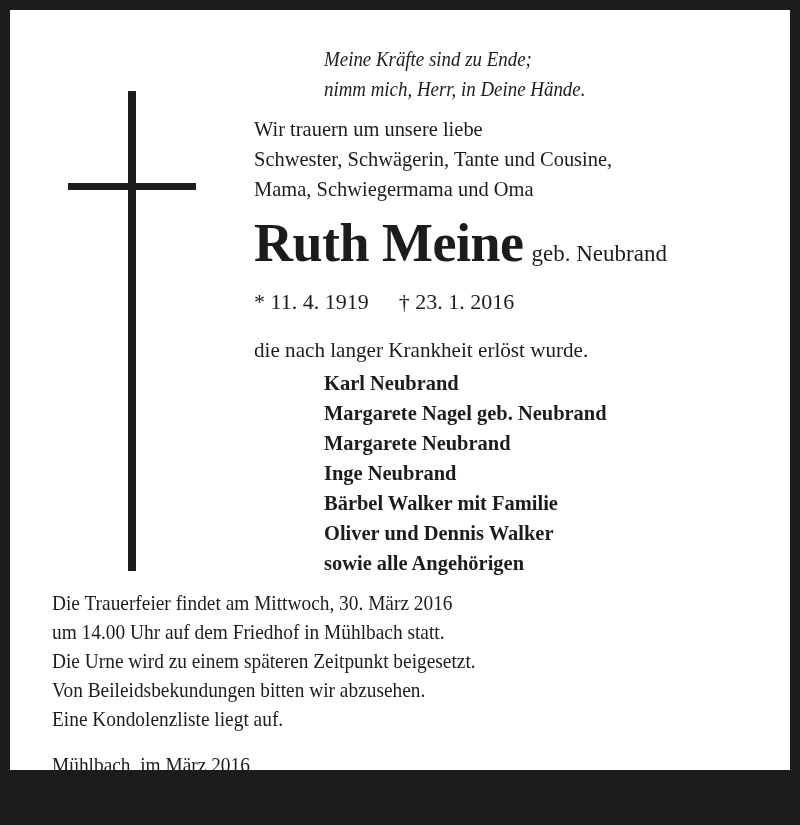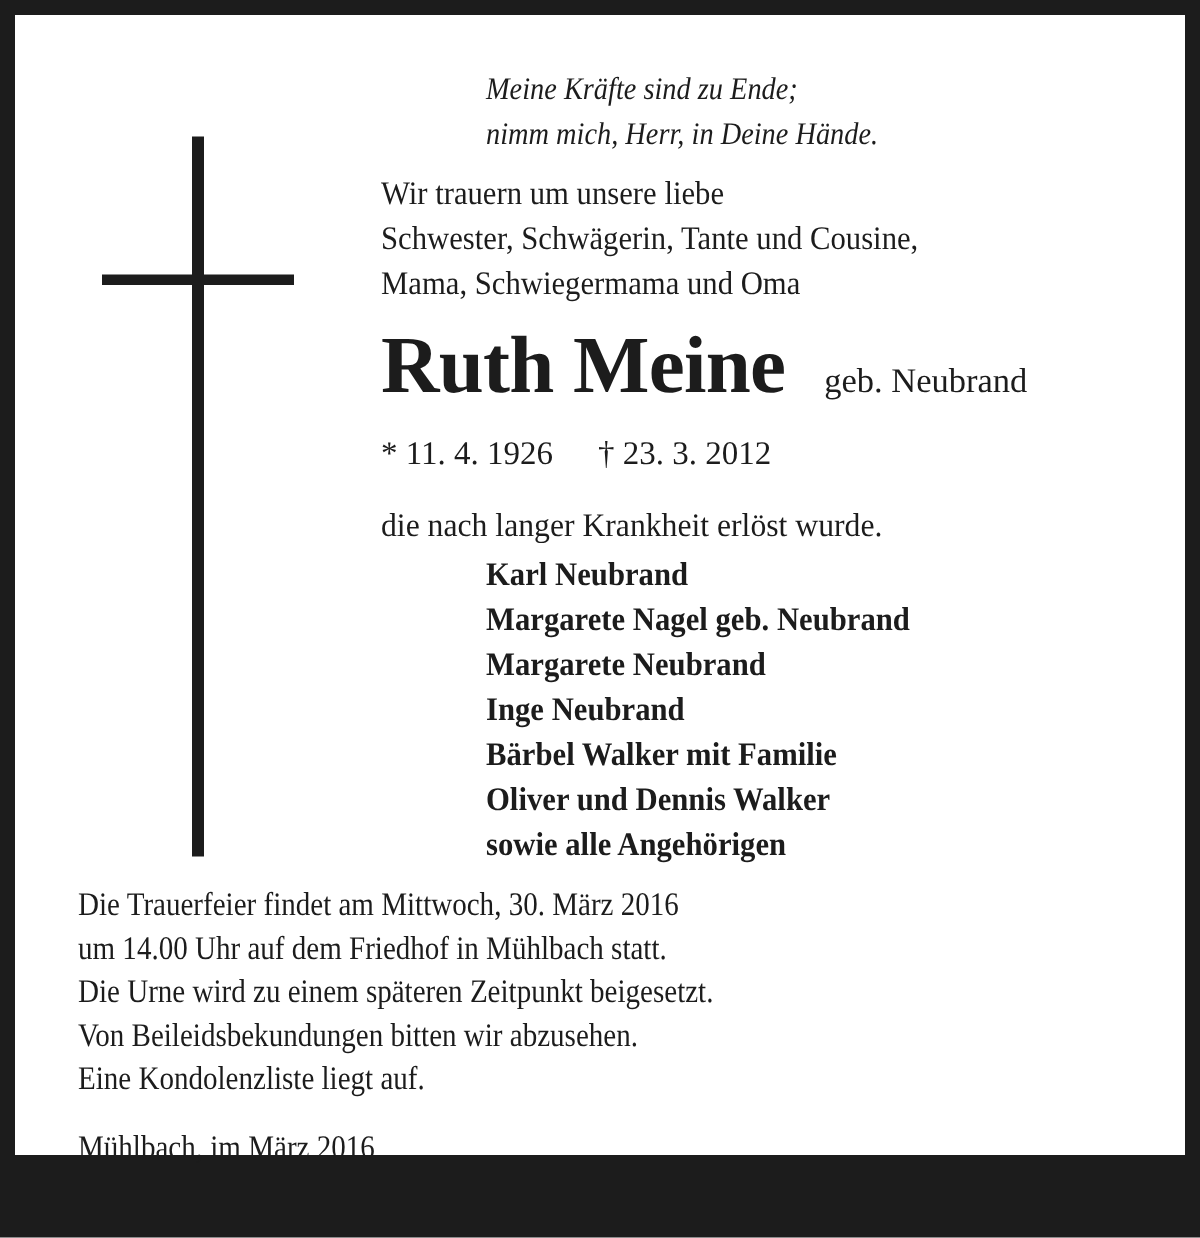--- a/index.html
+++ b/index.html
@@ -5,21 +5,21 @@
   html, body { margin:0; padding:0; }
   body { width:800px; height:825px; background:#1c1c1c; position:relative; overflow:hidden; }
   .card { position:absolute; left:10px; top:10px; width:780px; height:760px; background:#fff; }
   .serif { font-family:"Liberation Serif","DejaVu Serif",serif; color:#1c1c1c; }
   .abs { position:absolute; white-space:nowrap; }
   .cross-v { position:absolute; left:118px; top:81px; width:8px; height:480px; background:#1c1c1c; }
   .cross-h { position:absolute; left:58px; top:173px; width:128px; height:7px; background:#1c1c1c; }
   .motto { left:314px; top:34px; font-style:italic; font-size:21px; line-height:30px; transform:scaleX(0.9); transform-origin:left top; }
   .intro { left:244px; top:104px; font-size:22px; line-height:30px; transform:scaleX(0.93); transform-origin:left top; }
   .name { left:244px; top:203px; font-weight:bold; font-size:54px; line-height:60px; letter-spacing:-0.5px; }
-  .maiden { font-weight:normal; font-size:23px; margin-left:26px; letter-spacing:0; }
+  .maiden { font-weight:normal; font-size:23px; margin-left:8px; letter-spacing:0; }
   .dates { left:244px; top:277px; font-size:22px; line-height:30px; }
   .dates .gap { display:inline-block; width:30px; }
   .released { left:244px; top:325px; font-size:22px; line-height:30px; transform:scaleX(0.96); transform-origin:left top; }
   .mourners { left:314px; top:358px; font-weight:bold; font-size:22px; line-height:30px; transform:scaleX(0.93); transform-origin:left top; }
   .mourners div { white-space:nowrap; }
   .funeral { left:42px; top:578px; font-size:22px; line-height:29px; transform:scaleX(0.88); transform-origin:left top; }
   .place { left:42px; top:740px; font-size:22px; line-height:29px; transform:scaleX(0.88); transform-origin:left top; }
 </style>
 </head>
 <body>
@@ -39,21 +39,21 @@
     <div>Wir trauern um unsere liebe</div>
     <div>Schwester, Schwägerin, Tante und Cousine,</div>
     <div>Mama, Schwiegermama und Oma</div>
   </div>
 
   <div class="abs serif name">
     <span>Ruth Meine</span><span class="maiden">geb. Neubrand</span>
   </div>
 
   <div class="abs serif dates">
-    <span>* 11. 4. 1926</span><span class="gap"></span><span>† 23. 3. 2012</span>
+    <span>* 11. 4. 1919</span><span class="gap"></span><span>† 23. 1. 2016</span>
   </div>
 
   <div class="abs serif released">die nach langer Krankheit erlöst wurde.</div>
 
   <div class="abs serif mourners">
     <div>Karl Neubrand</div>
     <div>Margarete Nagel geb. Neubrand</div>
     <div>Margarete Neubrand</div>
     <div>Inge Neubrand</div>
     <div>Bärbel Walker mit Familie</div>

